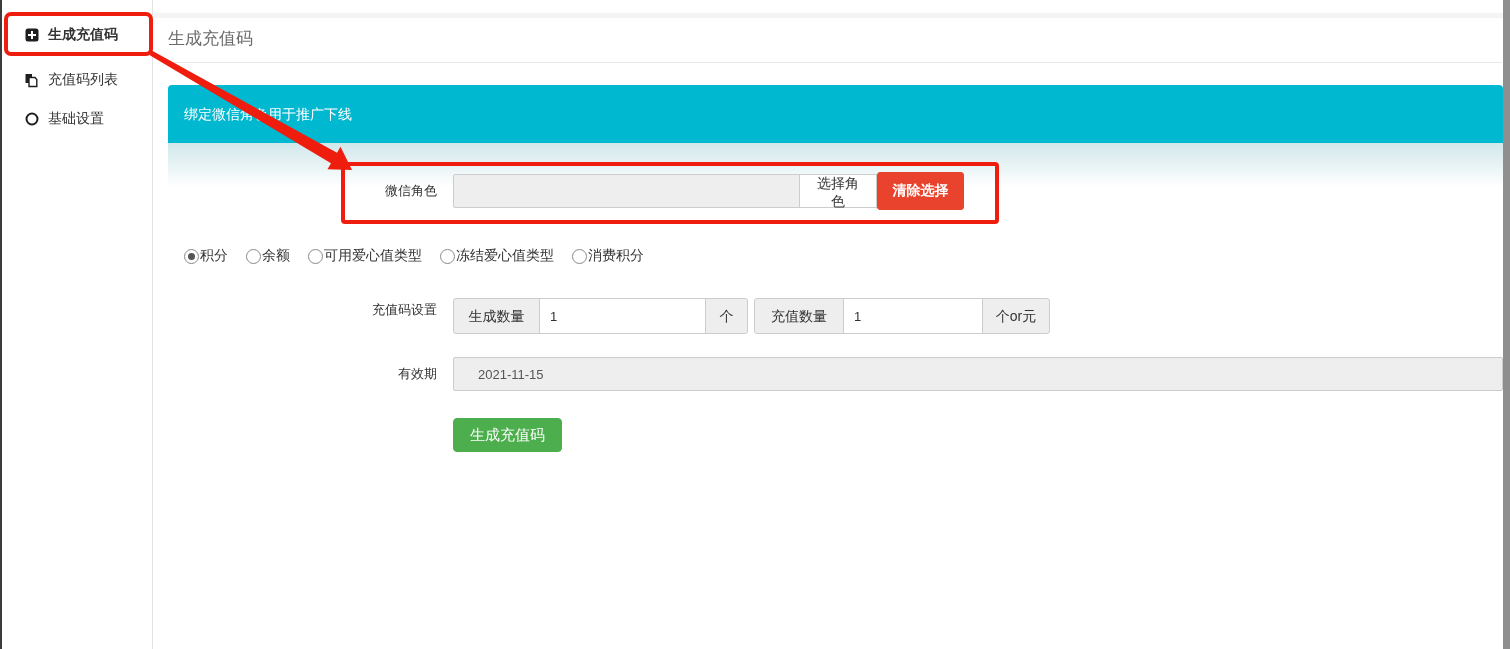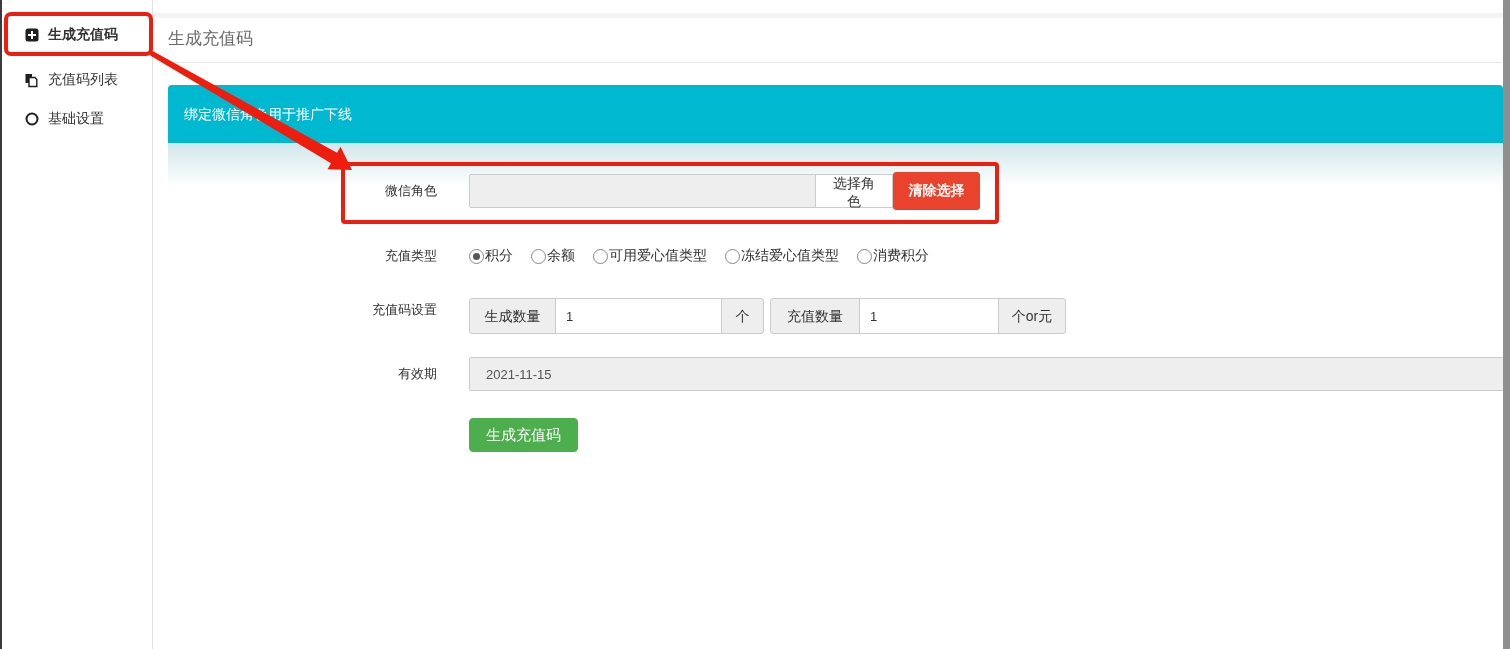--- a/index.html
+++ b/index.html
@@ -27,42 +27,42 @@
 
   
   .frow { position:absolute; left:168px; display:flex; align-items:flex-start; }
   .flabel { width:269px; text-align:right; font-size:13px; color:#333; }
   .row-wechat { top:174px; } .row-wechat .flabel { line-height:34px; }
   .row-type { top:247px; } .row-type .flabel { line-height:18px; }
   .row-settings { top:298px; } .row-settings .flabel { line-height:20px; padding-top:2px; }
   .row-validity { top:357px; } .row-validity .flabel { line-height:34px; }
   .row-submit { top:418px; }
 
-  .fcontent { margin-left:32px; display:flex; align-items:flex-start;justify-content:space-between; }
+  .fcontent { margin-left:16px; display:flex; align-items:flex-start;justify-content:space-between; }
 
   .txt-disabled { height:34px; background:#eee; border:1px solid #ccc; border-radius:2px 0 0 2px; padding:0 12px; font-size:13px; color:#555; }
   .wechat-input { width:347px; }
   .btn-default { height:34px; background:#fff; border:1px solid #ccc; margin-left:-1px; font-size:14px; color:#333; padding:0 12px; width:78px; cursor:pointer; font-family:"Liberation Sans", sans-serif; }
   .btn-danger { height:38px; margin-top:-2px; width:87px; background:#e9432d; border:1px solid #e9432d; border-radius:3px; color:#fff; font-size:14px; font-weight:bold; cursor:pointer; font-family:"Liberation Sans", sans-serif; }
 
   .radio-group { display:flex; align-items:center; gap:18px; font-size:14px; color:#333; padding-top:0px; }
   .radio-item { display:flex; align-items:center; gap:1px; cursor:pointer;font-family:Liberation Mono, monospace; }
   .rdot { width:15px; height:15px; border:1px solid #8a8a8a; border-radius:50%; background:#fff; position:relative; display:inline-block; }
   .rdot[data-checked="true"]::after { content:""; position:absolute; left:3px; top:3px; width:7px; height:7px; border-radius:50%; background:#555; }
 
   .igroup { display:flex; align-items:stretch;border-radius:13px; }
   .igroup + .igroup { margin-left:6px; }
   .addon { background:#eee; border:1px solid #ccc; font-size:14px; color:#333; line-height:34px; text-align:center; height:36px; }
   .addon.first { border-radius:3px 0 0 3px; }
   .addon.last { border-radius:0 3px 3px 0; margin-left:-1px; }
   .num-input { height:36px; border:1px solid #ccc; margin-left:-1px; padding:0 10px; font-size:13px; color:#333; font-family:"Liberation Sans", sans-serif; }
   .w-gen-addon { width:87px; } .w-gen-input { width:167px; } .w-gen-unit { width:43px; }
   .w-chg-addon { width:90px; } .w-chg-input { width:140px; } .w-chg-unit { width:68px; }
 
-  .date-input { width:1050px; height:34px; background:#eee; border:1px solid #ccc; border-radius:2px; padding:0 16px; font-size:13px; color:#555; font-family:"Liberation Sans", sans-serif; }
+  .date-input { width:1050px; height:34px; background:#eee; border:1px solid #ccc; border-radius:2px; padding:0 24px; font-size:13px; color:#555; font-family:"Liberation Sans", sans-serif; }
 
   .btn-success { height:34px; padding:0 16px; background:#4cae4c; border:1px solid #4cae4c; border-radius:4px; color:#fff; font-size:15px; cursor:pointer; font-family:"Liberation Sans", sans-serif; }
 
   
   .annotations { position:absolute; left:0; top:0; width:1510px; height:649px; pointer-events:none; }
   .anno { stroke:#ee1d0e; fill:none; stroke-width:4; }
   .anno-arrow { fill:#ee1d0e; stroke:none; }
 </style>
 </head>
 <body>
@@ -110,21 +110,20 @@
   <div class="frow row-wechat">
     <div class="flabel">微信角色</div>
     <div class="fcontent">
       <input class="txt-disabled wechat-input" readonly="" value="" style="">
       <button class="btn-default">选择角色</button>
       <button class="btn-danger">清除选择</button>
     </div>
   </div>
 
   <div class="frow row-type">
-    <div class="flabel">充值类型</div>
     <div class="fcontent radio-group">
       <label class="radio-item">
         <span class="rdot" data-checked="true"></span>
         <span>积分</span>
       </label>
       <label class="radio-item">
         <span class="rdot" data-checked="false"></span>
         <span>余额</span>
       </label>
       <label class="radio-item">

